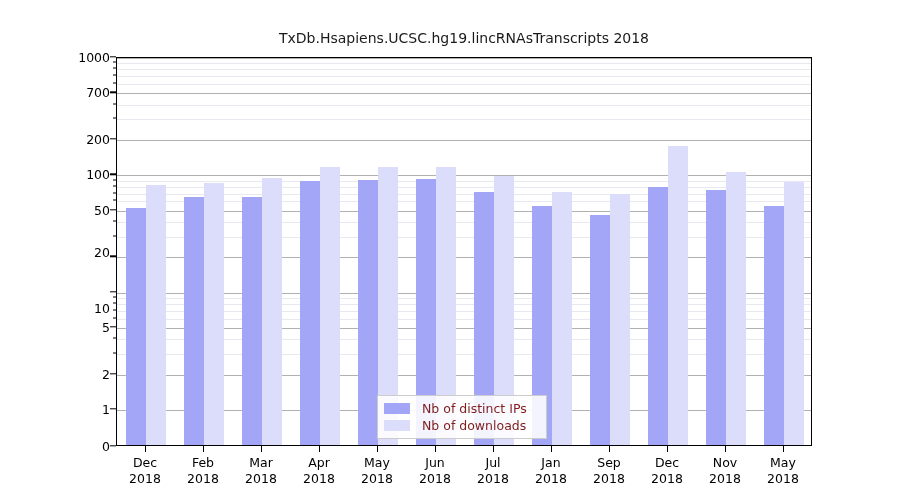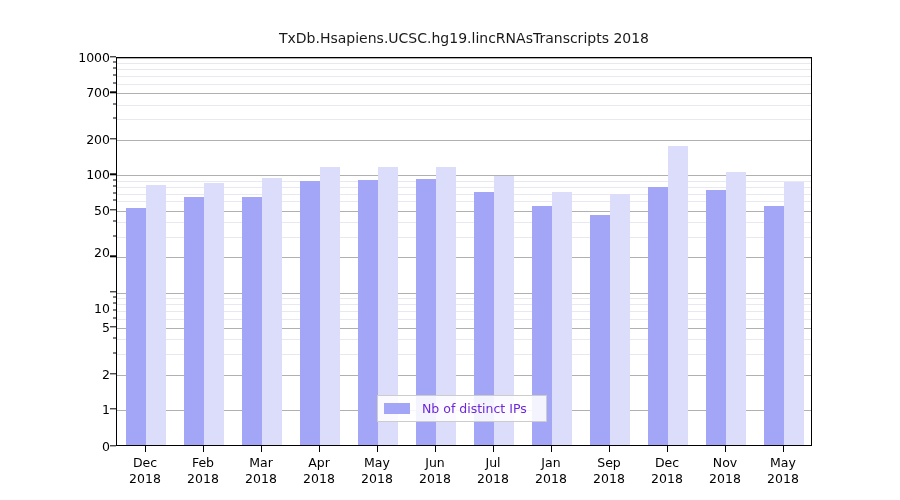--- a/index.html
+++ b/index.html
@@ -141,21 +141,21 @@
   .legend-swatch {
     width: 26px;
     height: 11px;
     flex: 0 0 auto;
   }
   .legend-swatch.ips { background: #a3a6f7; }
   .legend-swatch.dls { background: #dcddfb; }
   .legend-text {
     margin-left: 12px;
     font-size: 12.5px;
-    color: #6d28d9;
+    color: #7f1d1d;
     white-space: nowrap;
     text-align: right;
   }
 </style>
 </head>
 <body>
 
 <div id="figure">
 
   <div id="chart-title">TxDb.Hsapiens.UCSC.hg19.lincRNAsTranscripts 2018</div>
@@ -329,15 +329,19 @@
         <span>May</span>
         <span>2018</span>
       </div>
     </div>
 
   <div id="legend">
       <div class="legend-row">
         <div class="legend-swatch ips"></div>
         <div class="legend-text">Nb of distinct IPs</div>
       </div>
+      <div class="legend-row">
+        <div class="legend-swatch dls"></div>
+        <div class="legend-text">Nb of downloads</div>
+      </div>
     </div>
 
 </div>
 
 </body></html>

